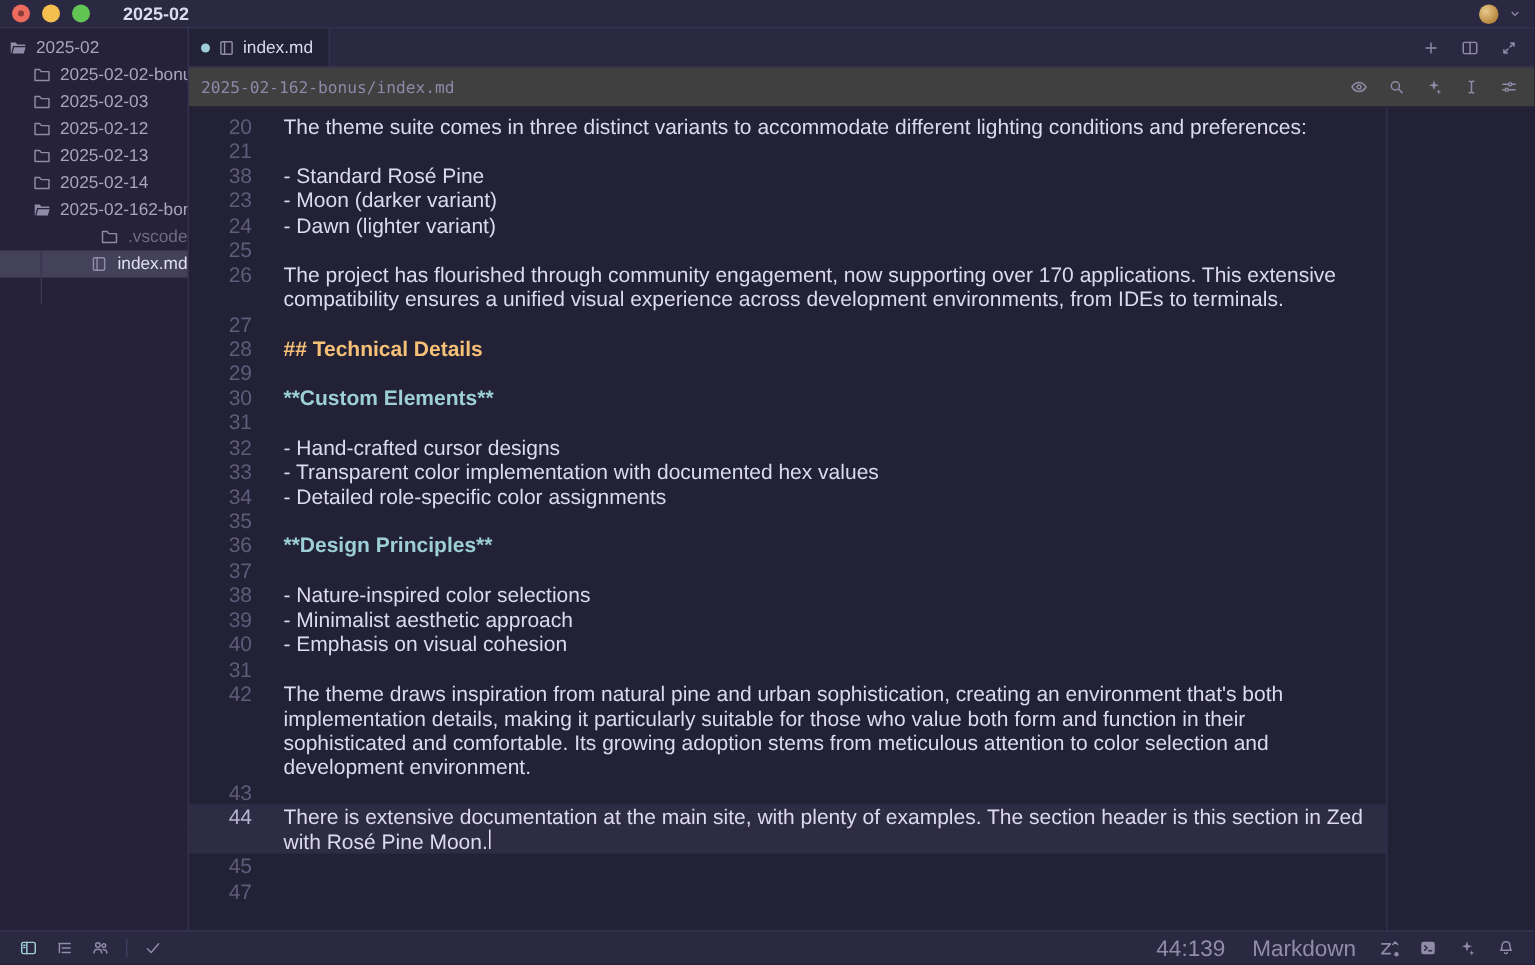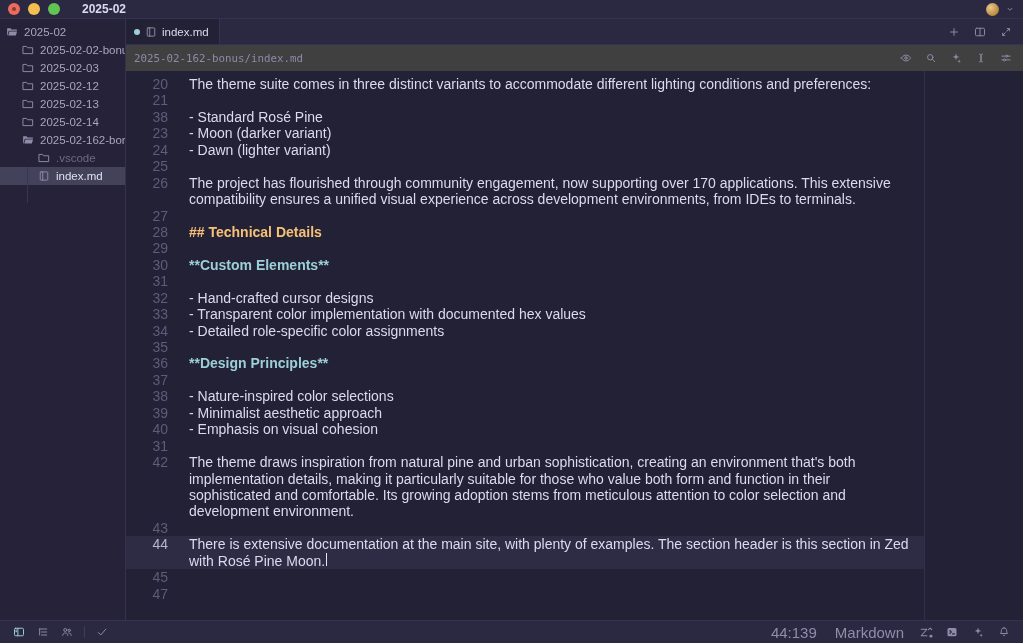--- a/index.html
+++ b/index.html
@@ -29,21 +29,21 @@
   .main { display:flex; height:601px; }
   .sidebar {
     width:126px; background:#252239; border-right:1px solid #353150;
     padding-top:4px; position:relative; flex:none;
   }
   .tree-item { height:18px; display:flex; align-items:center; gap:6px;
     font-size:11.5px; color:#a9a5c0; white-space:nowrap; overflow:hidden; cursor:default; }
   .tree-item .ticon { display:flex; flex:none; }
   .tree-item.d0 { padding-left:6px; }
   .tree-item.d1 { padding-left:22px; }
-  .tree-item.d2 { padding-left:38px; }
+  .tree-item.d2 { padding-left:38px;justify-content:flex-end; }
   .tree-item.muted { color:#6e6a86; }
   .tree-item.selected { background:#44415a; color:#e0def4; }
   .indent-guide { position:absolute; left:27px; width:1px; background:#393552; }
   
   .content { flex:1; display:flex; flex-direction:column; min-width:0; }
   .tabbar { height:26px; background:#2b2841; display:flex; align-items:stretch;
     border-bottom:1px solid #353150; }
   .tab { background:#232136; display:flex; align-items:center; gap:5px;
     padding:0 10px 0 8px; border-right:1px solid #353150; font-size:11.5px; color:#dcdaf0; }
   .mod-dot { width:6px; height:6px; border-radius:50%; background:#9ccfd8; flex:none; }

